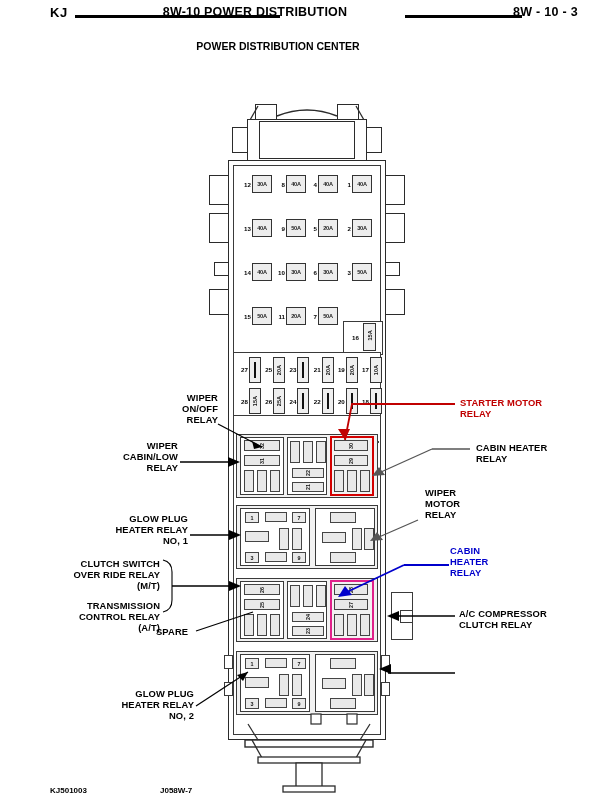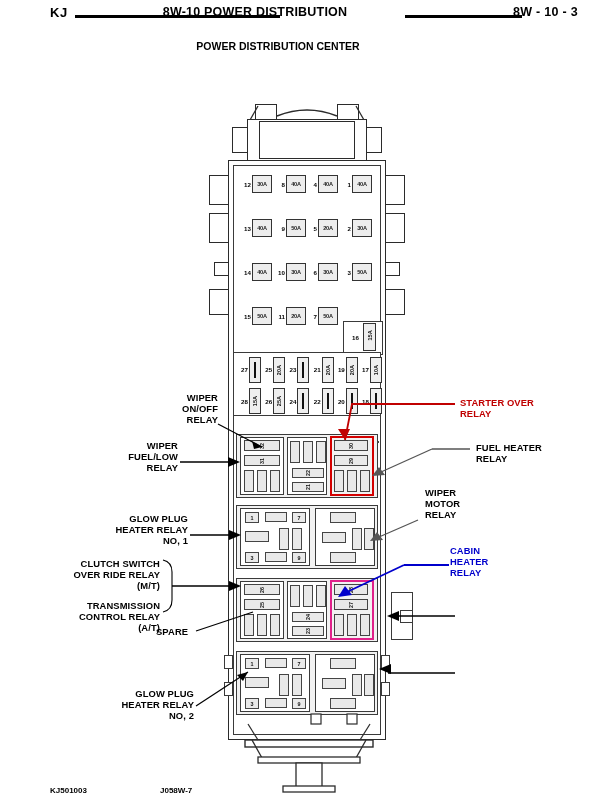--- a/index.html
+++ b/index.html
@@ -414,21 +414,21 @@
   </svg>
 
   <div class="callout ta-r" style="left:150px; top:392px; width:68px;">
     <div>WIPER</div>
     <div>ON/OFF</div>
     <div>RELAY</div>
   </div>
 
   <div class="callout ta-r" style="left:104px; top:440px; width:74px;">
     <div>WIPER</div>
-    <div>FUEL/LOW</div>
+    <div>CABIN/LOW</div>
     <div>RELAY</div>
   </div>
 
   <div class="callout ta-r" style="left:80px; top:513px; width:108px;">
     <div>GLOW PLUG</div>
     <div>HEATER RELAY</div>
     <div>NO, 1</div>
   </div>
 
   <div class="callout ta-r" style="left:46px; top:600px; width:114px;">
@@ -447,39 +447,43 @@
     <div>SPARE</div>
   </div>
 
   <div class="callout ta-r" style="left:86px; top:688px; width:108px;">
     <div>GLOW PLUG</div>
     <div>HEATER RELAY</div>
     <div>NO, 2</div>
   </div>
 
   <div class="callout ta-l red" style="left:460px; top:397px; width:130px;">
-    <div>STARTER OVER</div>
+    <div>STARTER MOTOR</div>
     <div>RELAY</div>
   </div>
 
   <div class="callout ta-l" style="left:476px; top:442px; width:110px;">
-    <div>FUEL HEATER</div>
+    <div>CABIN HEATER</div>
     <div>RELAY</div>
   </div>
 
   <div class="callout ta-l" style="left:425px; top:487px; width:78px;">
     <div>WIPER</div>
     <div>MOTOR</div>
     <div>RELAY</div>
   </div>
 
   <div class="callout ta-l blue" style="left:450px; top:545px; width:84px;">
     <div>CABIN</div>
     <div>HEATER</div>
     <div>RELAY</div>
   </div>
 
+  <div class="callout ta-l" style="left:459px; top:608px; width:140px;">
+    <div>A/C COMPRESSOR</div>
+    <div>CLUTCH RELAY</div>
+  </div>
 
 
   <div class="footer-id" style="left:50px; top:786px;">KJ501003</div>
   <div class="footer-id" style="left:160px; top:786px;">J058W-7</div>
 
 </div>
 
 </body></html>

